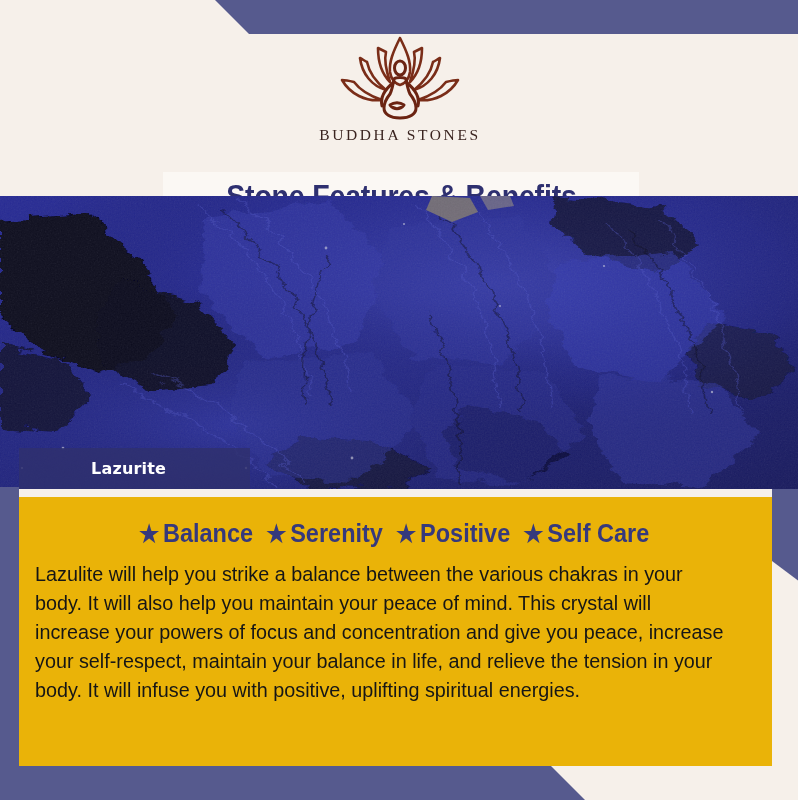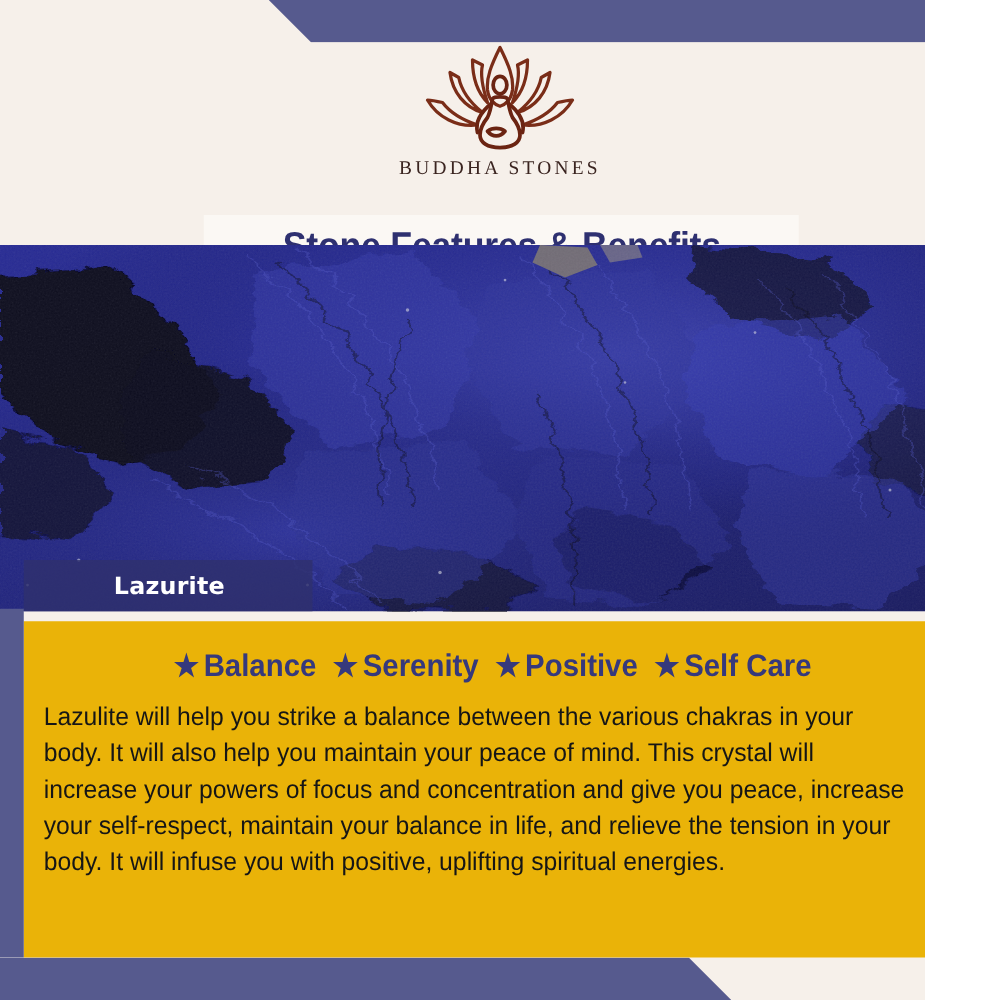--- a/index.html
+++ b/index.html
@@ -6,21 +6,21 @@
     margin: 0;
     padding: 0;
     background: #ffffff;
   }
   body {
     font-family: "Liberation Sans", sans-serif;
   }
 
   #poster {
     position: relative;
-    width: 740px;
+    width: 798px;
     height: 800px;
     overflow: hidden;
     background: #f6f0ea;
   }
 
   
   .band-top {
     position: absolute;
     top: 0;
     left: 0;
@@ -149,21 +149,21 @@
     width: 231px;
     height: 41px;
     background: rgba(47, 49, 110, 0.82);
     display: flex;
     align-items: center;
     z-index: 4;
   }
   .stone-label span {
     margin-left: 72px;
     color: #ffffff;
-    font-size: 19px;
+    font-size: 16px;
     font-weight: bold;
     letter-spacing: 0.2px;
     font-family: "DejaVu Sans", sans-serif;
   }
 
   
   .content-card {
     position: absolute;
     left: 19px;
     top: 497px;

